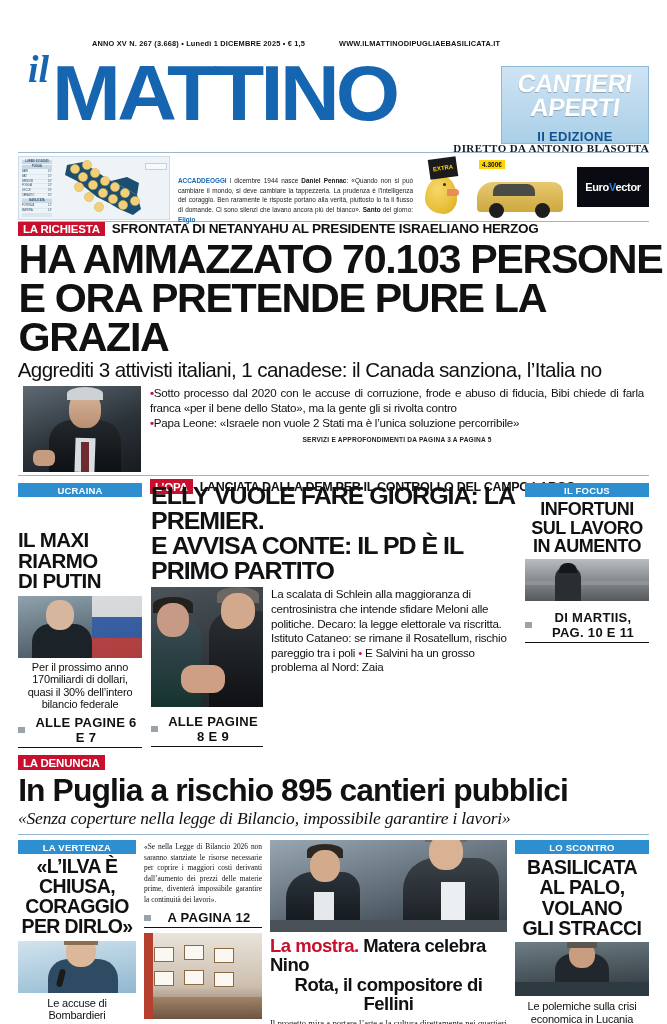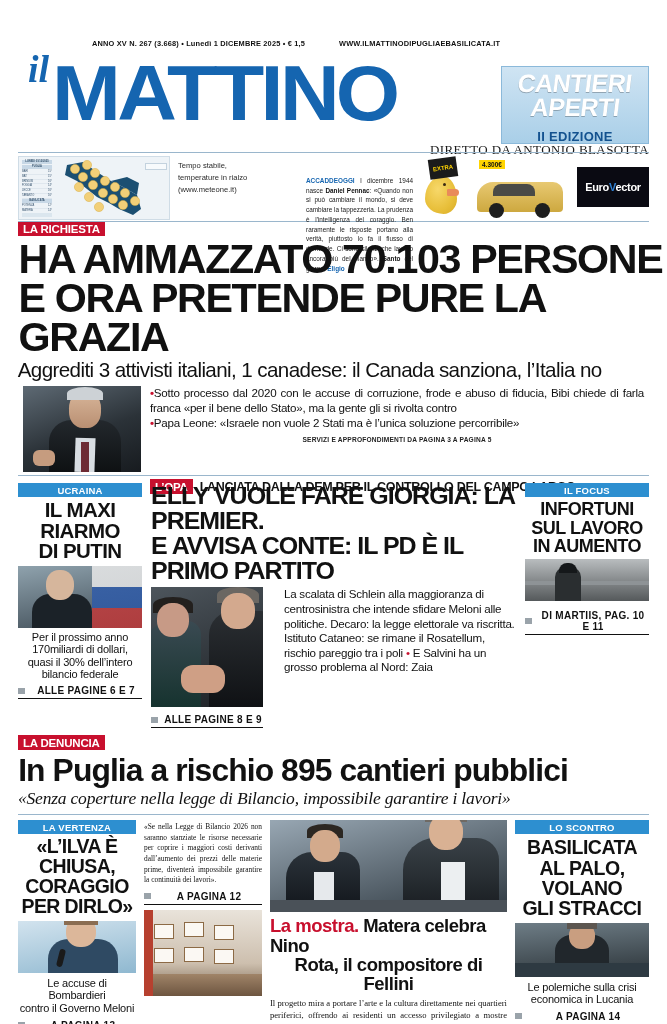--- a/index.html
+++ b/index.html
@@ -46,22 +46,22 @@
     text-align: center; color: #13528f; font-weight: 700;
     font-size: 13px; margin-top: 9px; letter-spacing: .3px;
   }
   .sub-title {
     position: absolute; left: 330px; top: 110px;
     font-family: "Liberation Serif", serif; font-style: italic;
     font-weight: 700; font-size: 29px; color: #1a1a1a;
   }
   .directed {
     position: absolute; right: 18px; top: 142px;
-    font-family: "Liberation Serif", serif; font-weight: 400;
-    font-size: 13px; letter-spacing: .4px; color: #1a1a1a; padding-left: 47px;
+    font-family: "Liberation Serif", serif; font-weight: 700;
+    font-size: 11px; letter-spacing: .4px; color: #1a1a1a; padding-left: 47px;
   }
 
   
   .strip {
     position: absolute; top: 152px; left: 18px; right: 18px; height: 70px;
     border-top: 1px solid #9ab6cc; border-bottom: 1px solid #9ab6cc;
     display: flex; gap: 8px; padding: 3px 0;
   }
   .wx { width: 152px; height: 64px; position: relative;
         background: #eef3f7; border: 1px solid #cfdce6; overflow: hidden; }
@@ -162,46 +162,46 @@
   .thin-rule { height:1px; background:#9ab6cc; margin: 3px 18px 0; }
 
   
   .band2 { display: flex; padding: 5px 18px 0; gap: 9px; }
   .col-ucraina { width: 124px; flex: none; }
   .tag-blue {
     background: #2d8fd0; color: #fff; font-weight: 700; font-size: 9.5px;
     text-align: center; padding: 1.5px 0; letter-spacing: .2px;
   }
   .ucraina-h {
-    text-align: center; font-weight: 700; font-size: 20.5px; line-height: 1.0;
-    color: #111; padding: 3px 0 0; letter-spacing: -.6px;
+    text-align: left; font-weight: 700; font-size: 20.5px; line-height: 1.0;
+    color: #111; padding: 3px 0 0; letter-spacing: -.6px; margin-top: 30px;
   }
   .putin-photo { width: 100%; height: 62px; margin-top: 4px; position: relative;
     overflow: hidden; background: linear-gradient(170deg,#8fa2ad,#3d4a54); }
   .putin-photo .flag { position:absolute; right:0; top:0; width:40%; height:100%;
     background: linear-gradient(180deg,#e8e8e8 0 34%, #2f5ba8 34% 67%, #c23b3b 67% 100%); opacity:.85;}
   .putin-photo .suit { position:absolute; bottom:0; left:14px; width:60px; height:34px;
     background:#1b2228; border-radius:18px 18px 0 0; }
   .putin-photo .head { position:absolute; bottom:28px; left:28px; width:28px; height:30px;
     background:#d6b69c; border-radius:46%; }
   .ucraina-cap { text-align: center; font-size: 11px; line-height: 1.12; color: #111;
     padding-top: 3px; letter-spacing:-.2px; }
   .page-ref { display: flex; align-items: center; gap: 5px; padding-top: 3px;
     border-bottom: 1.5px solid #111; padding-bottom: 2px; margin-top: 2px; }
   .page-ref .sq { width: 7px; height: 6px; background: #9aa3aa; flex: none; }
-  .page-ref span { flex: 1; text-align: center; font-size: 10px; font-weight: 700;
+  .page-ref span { flex: 1; text-align: center; font-size: 13px; font-weight: 700;
     letter-spacing: .3px; color: #111; }
 
   .col-opa { flex: 1; }
   .opa-head {
     font-weight: 700; font-size: 24.5px; line-height: 1.0; color: #111;
     letter-spacing: -1px; padding-top: 1px;
     transform: scaleX(1.02); transform-origin: left center;
   }
-  .opa-body { display: flex; gap: 21px; padding-top: 4px; }
+  .opa-body { display: flex; gap: 8px; padding-top: 4px; }
   .conte-photo { width: 112px; height: 120px; flex: none; position: relative;
     overflow: hidden; background: linear-gradient(160deg,#4d555c,#1c2024); }
   .conte-photo .p1 { position:absolute; bottom:0; left:-6px; width:56px; height:86px;
     background: linear-gradient(180deg,#3a4a52,#16332f); border-radius: 26px 14px 0 0; }
   .conte-photo .h1 { position:absolute; bottom:70px; left:6px; width:32px; height:34px;
     background:#c79a86; border-radius:46%; }
   .conte-photo .hair1 { position:absolute; bottom:94px; left:2px; width:40px; height:16px;
     background:#23201e; border-radius:50% 50% 0 0; }
   .conte-photo .p2 { position:absolute; bottom:0; right:-8px; width:62px; height:96px;
     background: linear-gradient(180deg,#2b2f33,#0f1114); border-radius: 24px 10px 0 0; }
@@ -393,23 +393,20 @@
             <circle cx="72" cy="34" r="4.6"></circle>
           <circle cx="70" cy="46" r="4.6"></circle>
             <circle cx="82" cy="42" r="4.6"></circle>
           <circle cx="26" cy="28" r="4.6"></circle>
             <circle cx="36" cy="38" r="4.6"></circle>
           <circle cx="46" cy="48" r="4.6"></circle>
         </g>
       </svg>
     </div>
 
-    <div class="tempo" style="white-space: pre-line;">Tempo stabile,
-temperature in rialzo
-(www.meteone.it)</div>
 
     <div class="accadde">
       <b>ACCADDEOGGI</b><span> l dicembre 1944 nasce </span><b class="blk">Daniel Pennac</b><span>: «Quando non si può cambiare il mondo, si deve cambiare la tappezzeria. La prudenza è l'intelligenza del coraggio. Ben raramente le risposte portano alla verità, piuttosto lo fa il flusso di domande. Ci sono silenzi che lavano ancora più del bianco». </span><b class="blk">Santo</b><span> del giorno: </span><b>Eligio</b>
     </div>
 
     <div class="ad-duck">
       <div class="duck"></div>
       <div class="beak"></div>
       <div class="eye"></div>
       <div class="extra">EXTRA</div>
@@ -424,20 +421,21 @@
     <div class="ad-euro">
       <span><span>Euro</span><i>V</i><span>ector</span></span>
     </div>
   </div>
 
   <div style="height: 76px;"></div>
 
   <div style="height:5px"></div>
   <div class="kicker-row">
     <span class="kick-red">LA RICHIESTA</span>
+    <span class="kicker-txt">SFRONTATA DI NETANYAHU AL PRESIDENTE ISRAELIANO HERZOG</span>
   </div>
   <div style="height:4px"></div>
   <div class="headline">HA AMMAZZATO 70.103 PERSONE</div>
   <div class="headline">E ORA PRETENDE PURE LA GRAZIA</div>
   <div class="subhead">Aggrediti 3 attivisti italiani, 1 canadese: il Canada sanziona, l’Italia no</div>
 
   <div class="lead">
     <div class="lead-photo">
       <div class="suit"></div>
         <div class="shirt"></div>

